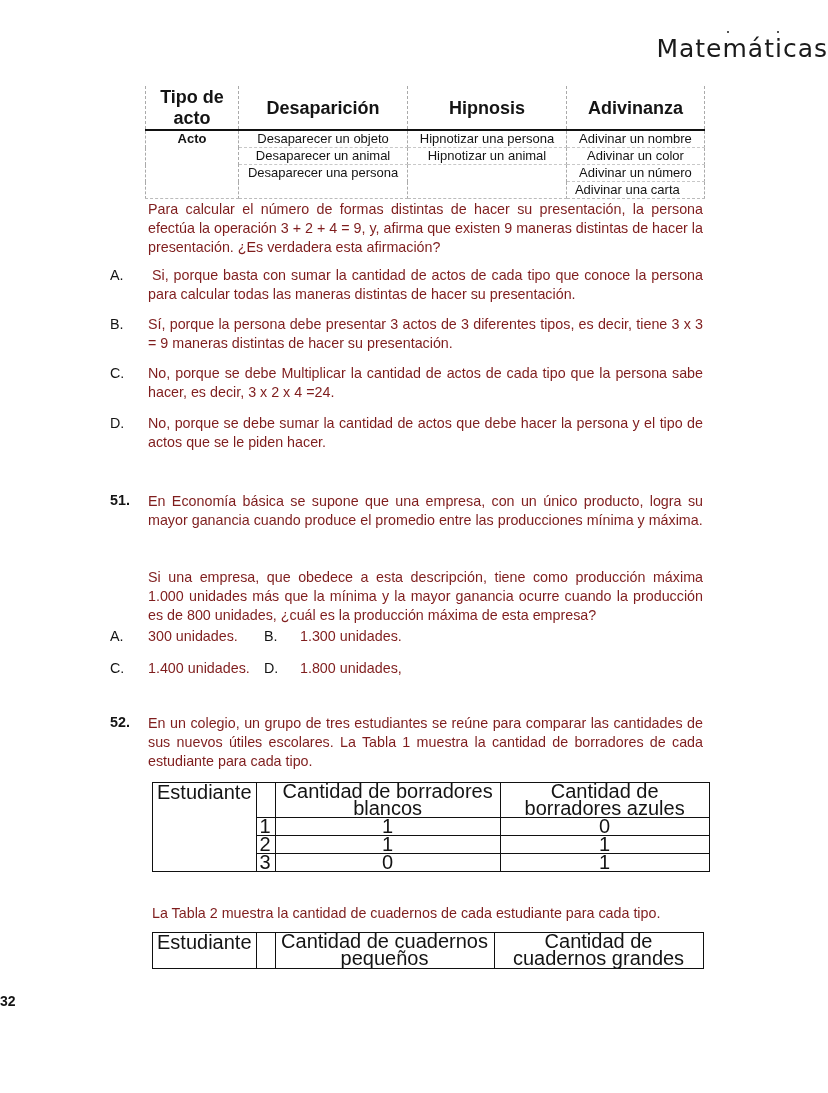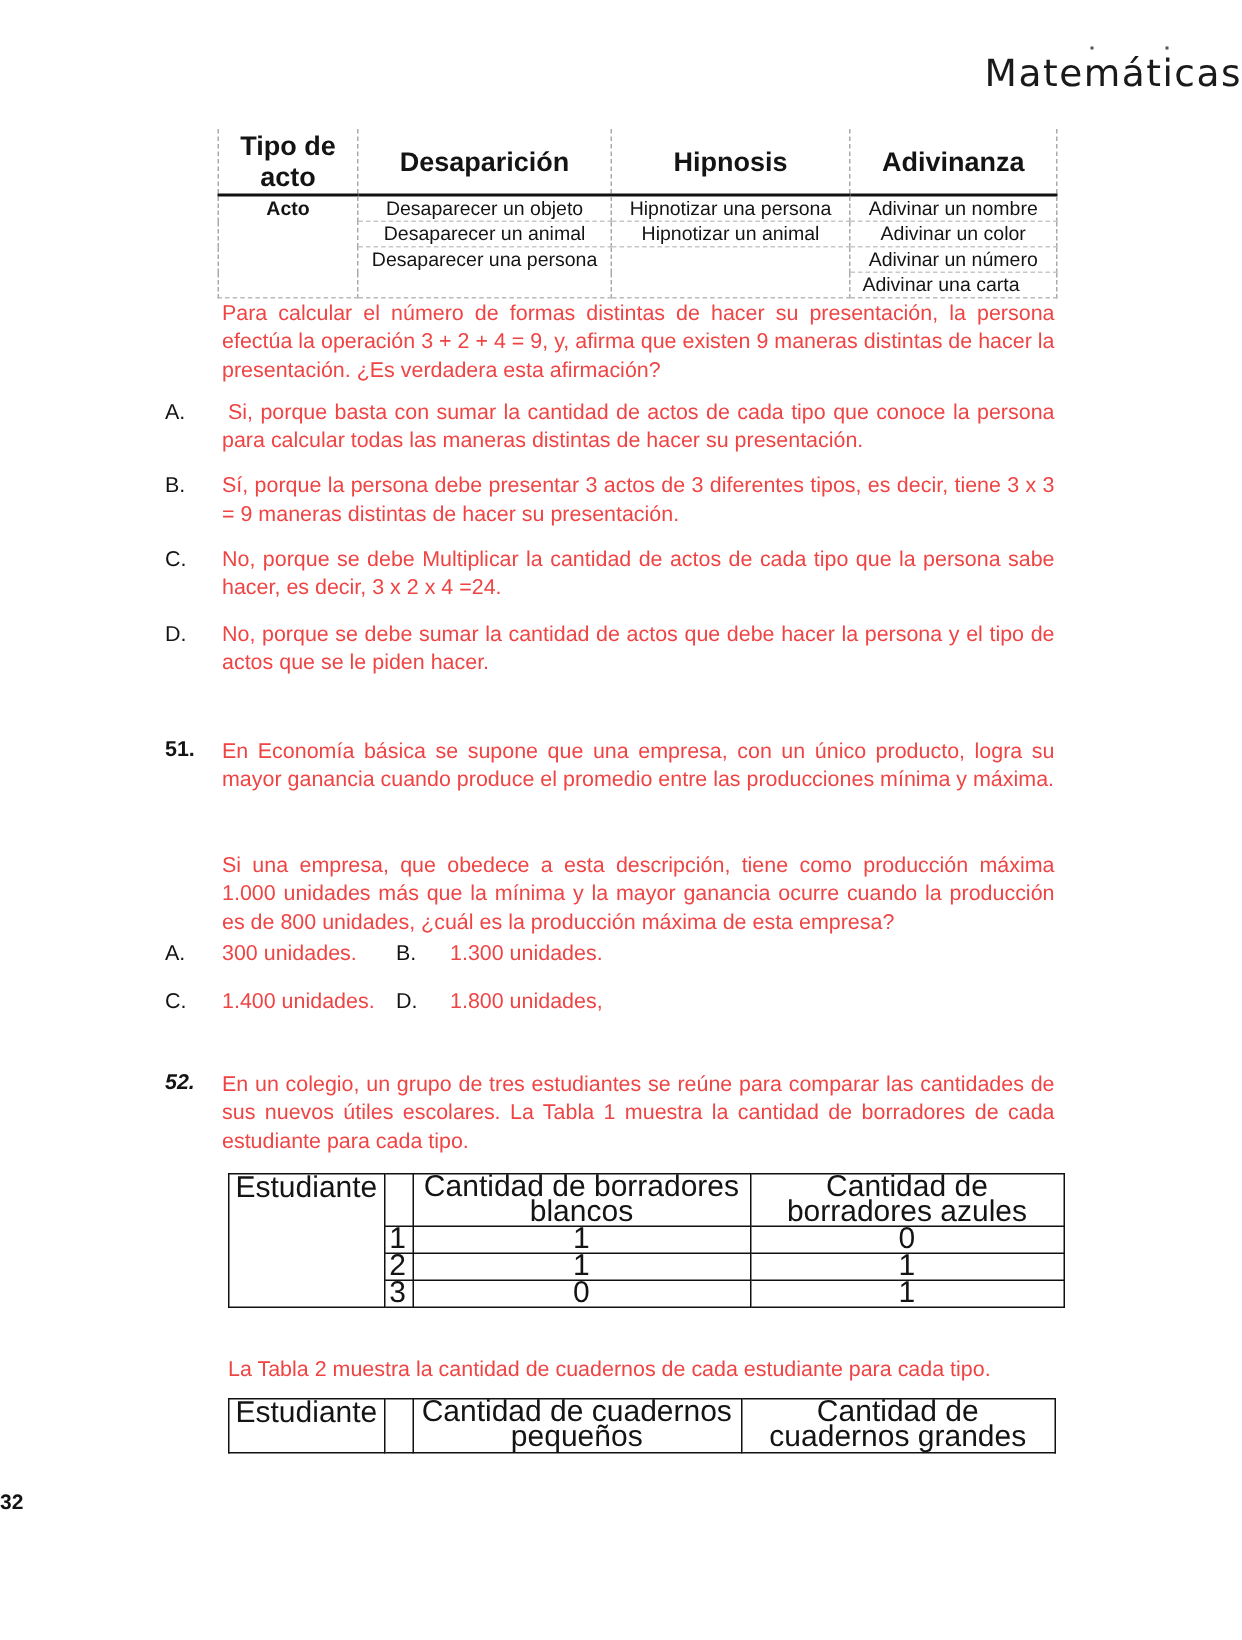--- a/index.html
+++ b/index.html
@@ -16,21 +16,21 @@
     .acts th { font-weight: bold; font-size: 18px; padding: 1px 2px 0 2px; text-align: center; border-bottom: 2.5px solid #111; }
     .acts td { padding: 0 2px; text-align: center; line-height: 16px; vertical-align: top; }
     .acts .c1 { width: 92px; border-left: 1px dashed #aaa; border-right: 1px dashed #aaa; }
     .acts .c2 { width: 168px; border-right: 1px dashed #aaa; }
     .acts .c3 { width: 160px; border-right: 1px dashed #aaa; }
     .acts .c4 { width: 130px; border-right: 1px dashed #aaa; }
     .acts tr.r td { border-bottom: 1px dashed #c8c8c8; }
     .acts tr.last td { border-bottom: 1px dashed #bbb; }
     .acts .bold { font-weight: bold; }
 
-    .para { font-size: 14.3px; line-height: 19px; color: #ef4444; }
+    .para { font-size: 14.3px; line-height: 19px; color: #7f1d1d; }
     .intro { left: 148px; top: 200px; width: 555px; text-align: justify; }
     .opt-letter { font-size: 14.3px; line-height: 19px; }
     .opt-text { left: 148px; width: 555px; text-align: justify; }
 
     .qnum { font-weight: bold; font-size: 14.3px; }
 
     
     .tbl { border-collapse: collapse; font-size: 20px; }
     .tbl td { border: 1.3px solid #111; text-align: center; line-height: 17px; padding: 0 4px; }
     .page-num { left: 0; width: 748px; top: 993px; text-align: left; font-weight: bold; font-size: 14px; }
@@ -97,21 +97,21 @@
 <div class="abs opt-letter" style="left:110px;top:627px;">A.</div>
 <div class="abs para" style="left:148px;top:627px;">300 unidades.</div>
 <div class="abs opt-letter" style="left:264px;top:627px;">B.</div>
 <div class="abs para" style="left:300px;top:627px;">1.300 unidades.</div>
 
 <div class="abs opt-letter" style="left:110px;top:659px;">C.</div>
 <div class="abs para" style="left:148px;top:659px;">1.400 unidades.</div>
 <div class="abs opt-letter" style="left:264px;top:659px;">D.</div>
 <div class="abs para" style="left:300px;top:659px;">1.800 unidades,</div>
 
-<div class="abs qnum" style="left:110px;top:714px;font-style:italic;">52.</div>
+<div class="abs qnum" style="left:110px;top:714px;">52.</div>
 <div class="abs para opt-text" style="top:714px;">En un colegio, un grupo de tres estudiantes se reúne para comparar las cantidades de sus nuevos útiles escolares. La Tabla 1 muestra la cantidad de borradores de cada estudiante para cada tipo.</div>
 
 <div class="abs" style="left:152px;top:782px;">
   <table class="tbl">
     <tbody>
         <tr>
       <td rowspan="4" style="width:88px;vertical-align:top;padding-top:1px;">Estudiante</td>
       <td style="width:10px;height:34px;"></td>
       <td style="width:216px;vertical-align:top;">Cantidad de borradores blancos</td>
       <td style="width:200px;vertical-align:top;">Cantidad de borradores azules</td>

